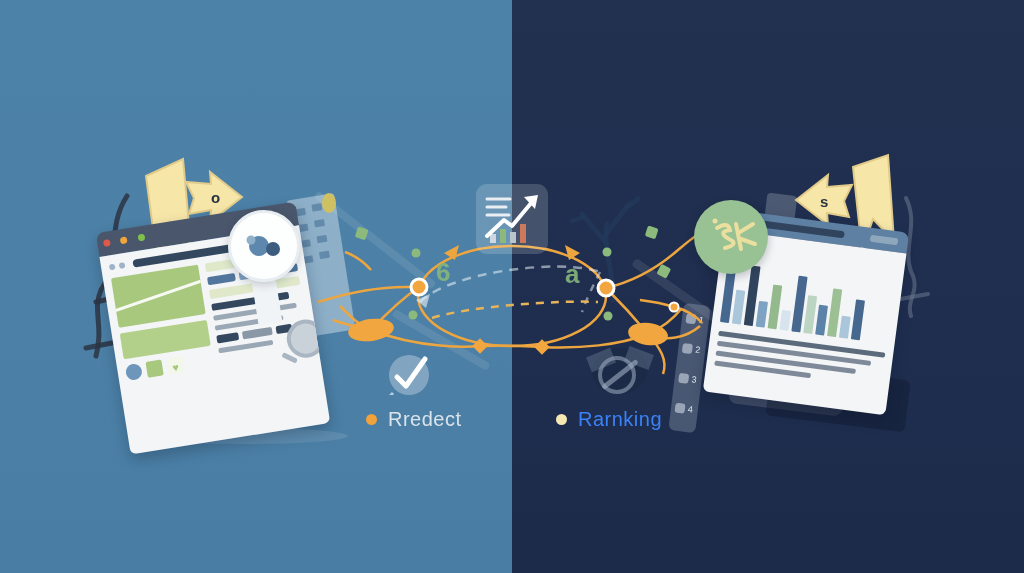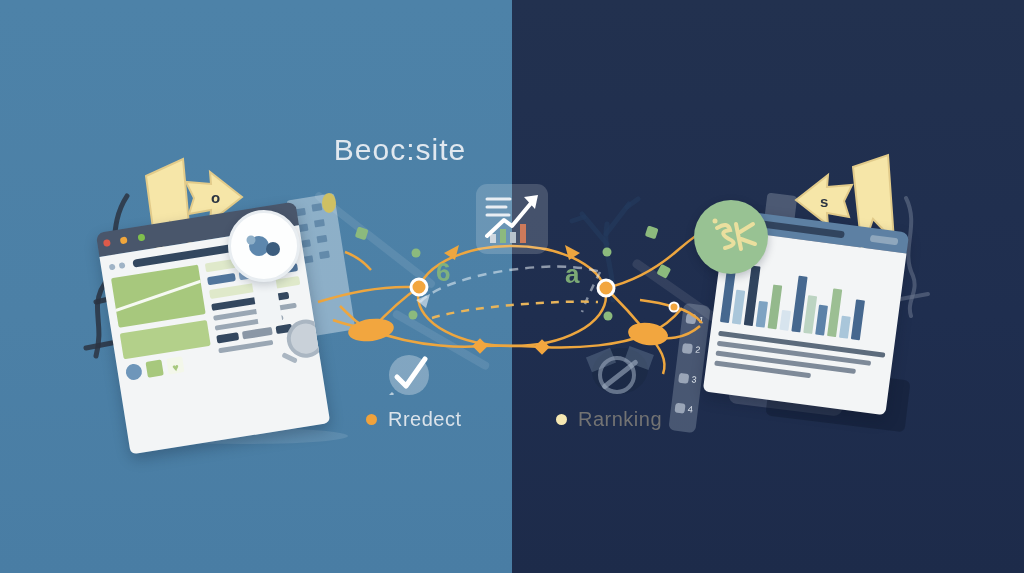--- a/index.html
+++ b/index.html
@@ -104,21 +104,21 @@
   .nosym-slash{left:598px;top:372px;width:44px;height:5px;background:rgba(160,175,195,.6);
                transform:rotate(-38deg);border-radius:3px;}
 
   
   .legend{display:flex;align-items:center;gap:11px;}
   .legend .ldot{width:11px;height:11px;border-radius:50%;}
   .legend .ltext{font-size:20px;font-weight:300;letter-spacing:.5px;}
   .legend-redirect{left:366px;top:408px;}
   .legend-redirect .ltext{color:#dbe3ea;}
   .legend-ranking{left:556px;top:408px;}
-  .legend-ranking .ltext{color:#737373;}
+  .legend-ranking .ltext{color:#3b82f6;}
 
   svg text{font-family:"Liberation Sans",sans-serif;}
 </style>
 </head>
 <body>
 
 <div class="canvas">
 
   <div class="abs bg-left"></div>
   <div class="abs bg-right"></div>
@@ -358,21 +358,20 @@
       <polyline points="8,22 17,31 36,4" fill="none" stroke="#ffffff" stroke-width="5" stroke-linecap="round" stroke-linejoin="round"></polyline>
       <line x1="4" y1="38" x2="-2" y2="44" stroke="rgba(255,255,255,.6)" stroke-width="3"></line>
     </svg>
   </div>
   <div class="abs nosym-blob"></div>
   <div class="abs nosym-wing" style="left:588px;top:352px;transform:rotate(-22deg)"></div>
   <div class="abs nosym-wing" style="left:626px;top:350px;transform:rotate(20deg)"></div>
   <div class="abs nosym-ring"></div>
   <div class="abs nosym-slash"></div>
 
-  <div class="abs title title-old">Beoc:site</div>
 
   <div class="abs legend legend-redirect">
     <span class="ldot" style="background:#F0A23C"></span>
     <span class="ltext">Rredect</span>
   </div>
   <div class="abs legend legend-ranking">
     <span class="ldot" style="background:#F6E8B2"></span>
     <span class="ltext">Rarnking</span>
   </div>
 

